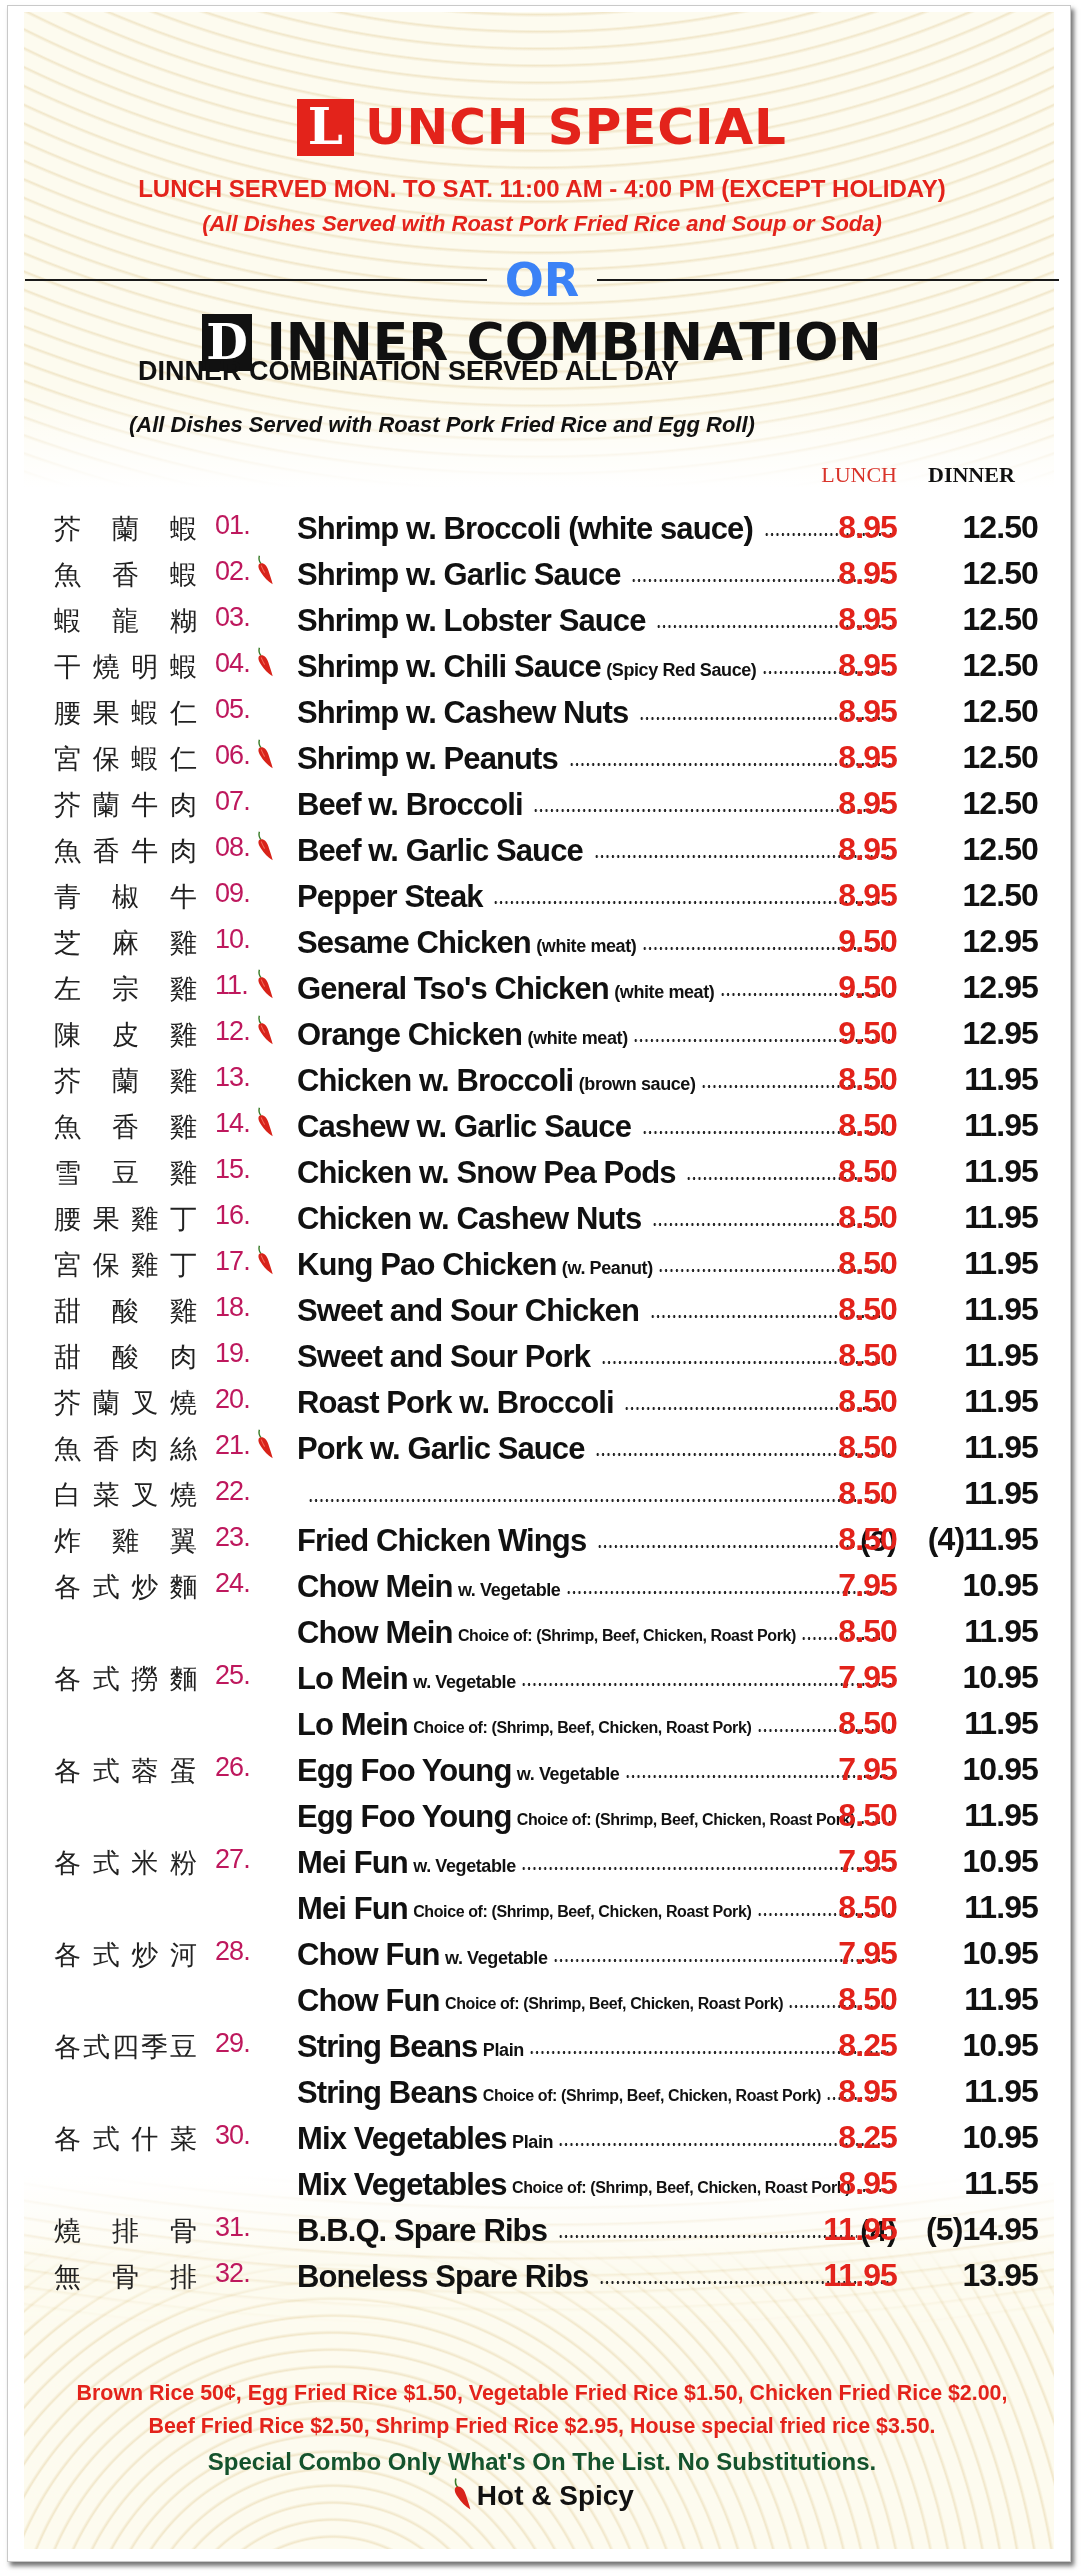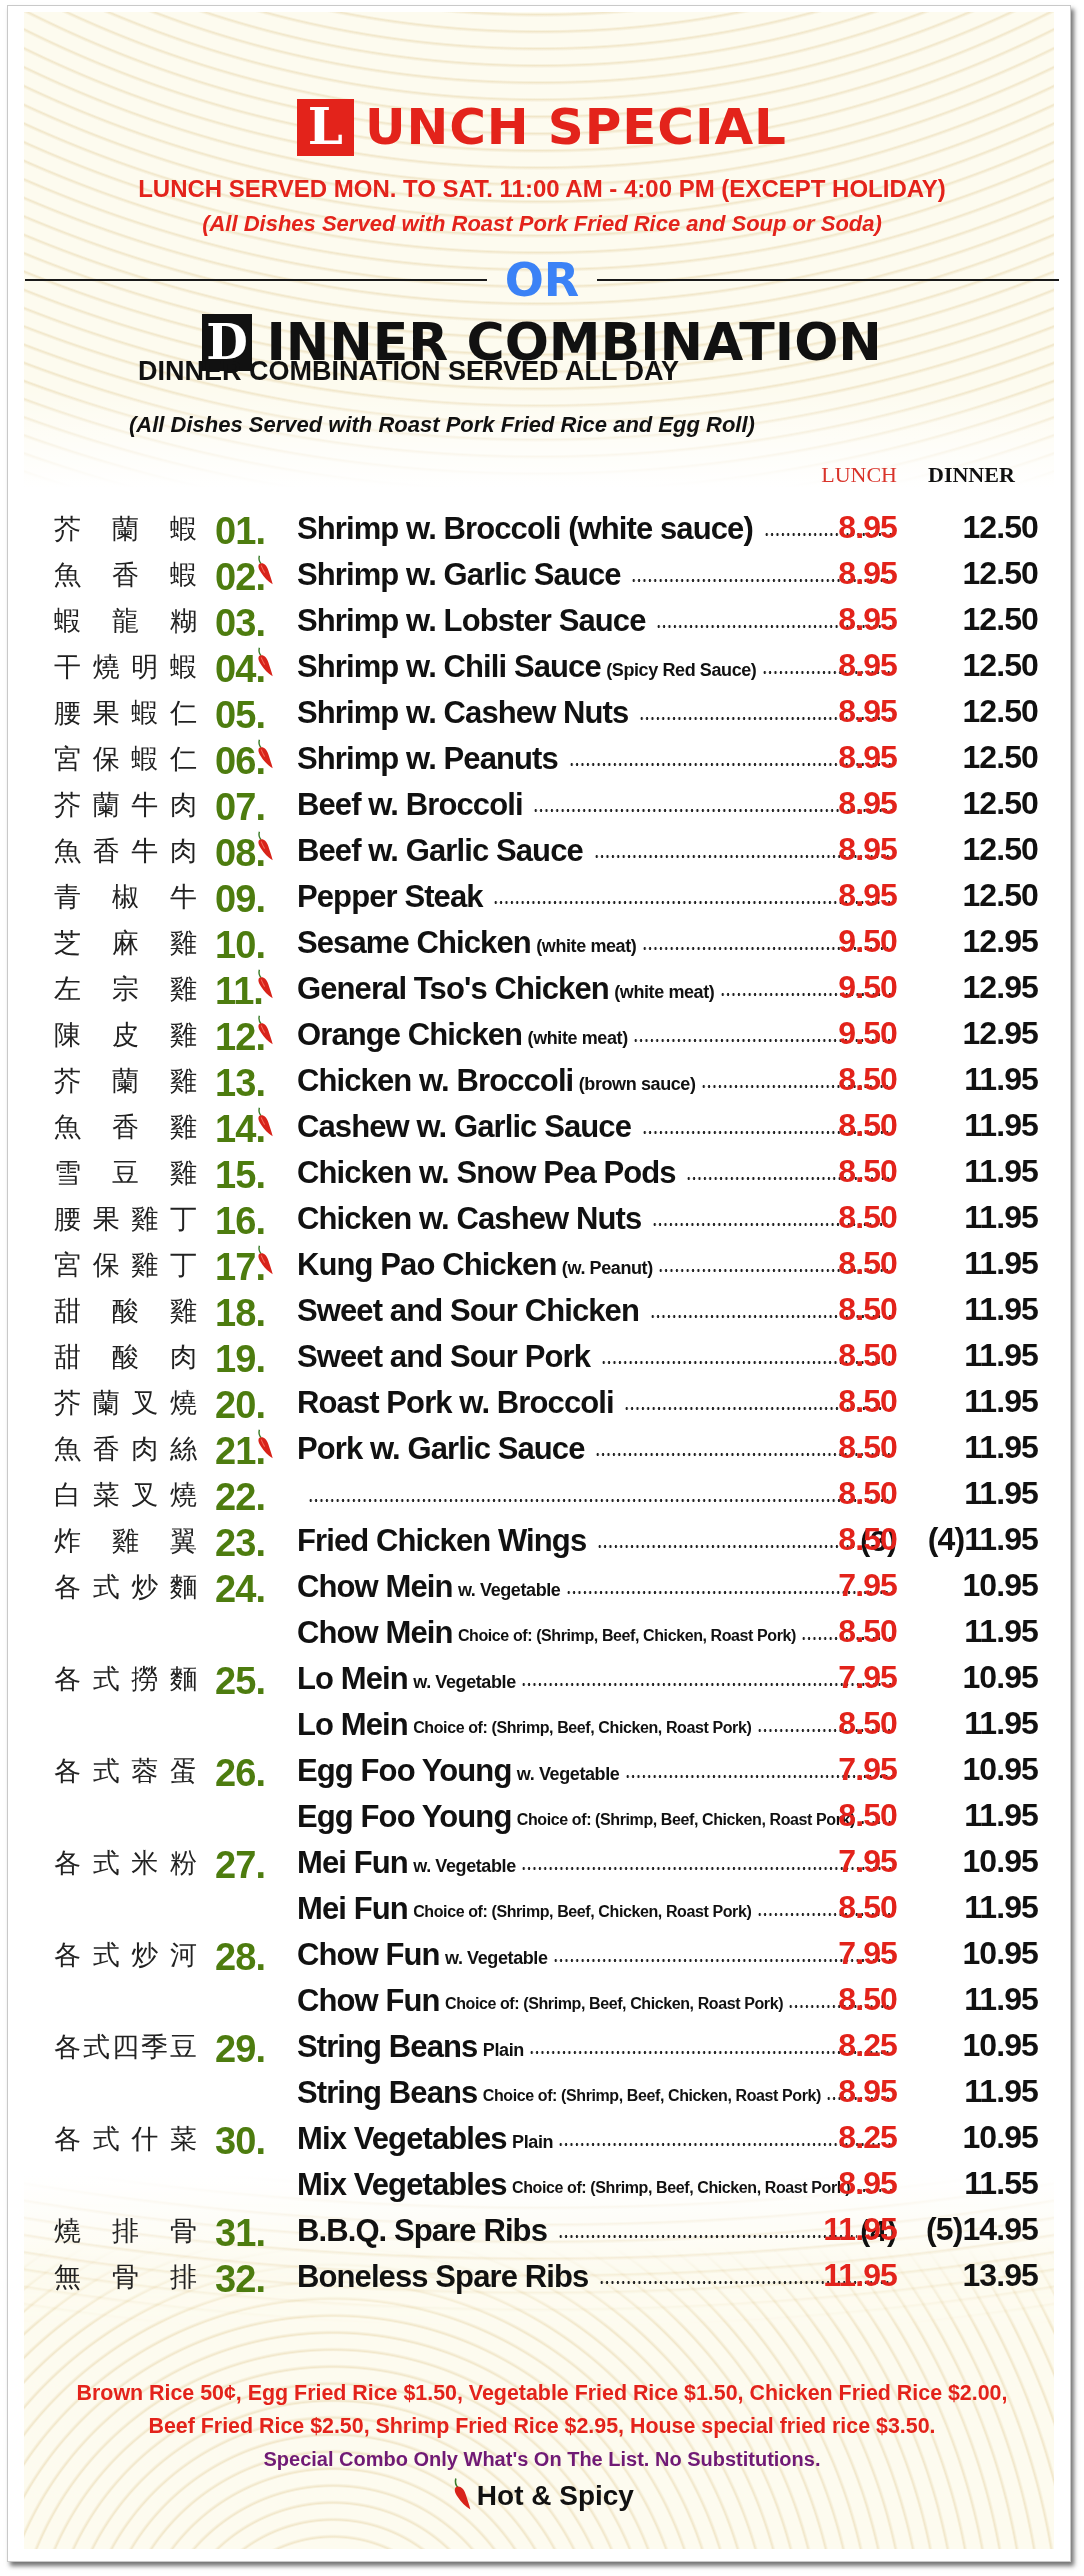--- a/index.html
+++ b/index.html
@@ -64,21 +64,21 @@
   .col-head-lunch { top: 462px; left: 808px; width: 89px; text-align: right; font-family: "Liberation Serif", serif; color: #d9342b; font-size: 22px; }
   .col-head-dinner { top: 462px; left: 928px; width: 107px; font-family: "Liberation Serif", serif; color: #111; font-size: 22px; font-weight: bold; }
 
   
   .menu { position: absolute; left: 0; top: 506px; width: 1084px; }
   .row { position: relative; height: 46px; }
   .cn {
     position: absolute; left: 54px; width: 143px; top: 5.4px; font-size: 27px; color: #222;
     font-family: "DejaVu Sans", sans-serif; display: flex; justify-content: space-between;
   }
-  .num { position: absolute; left: 215px; top: 3.6px; font-size: 38px; font-weight: bold; color: #4d7c0f; letter-spacing: -0.9px; }
+  .num { position: absolute; left: 215px; top: 3.6px; font-size: 27px; font-weight: normal; color: #be185d; letter-spacing: -0.9px; }
   .chili { position: absolute; left: 254px; top: 1.8px; width: 19.6px; height: 32px; }
   .name-wrap {
     position: absolute; left: 297px; right: 187px; top: 1.8px; height: 39px;
     display: flex; align-items: flex-end; overflow: hidden; white-space: nowrap;
   }
   .name { font-size: 31px; font-weight: bold; color: #111; letter-spacing: -0.9px; line-height: 37px; }
   .note { font-size: 18px; font-weight: bold; color: #111; margin-left: 5.4px; letter-spacing: -0.4px; line-height: 30px; }
   .dots {
     flex: 1; height: 7.1px; margin: 0 3.6px 9px 5.4px;
     background-image: radial-gradient(circle, #222 1.2px, transparent 1.4px);
@@ -90,21 +90,21 @@
     letter-spacing: -0.9px; line-height: 39px;
   }
   .dinner-price {
     position: absolute; left: 902px; width: 136px; text-align: right; top: 1.8px; font-size: 32px; font-weight: bold;
     color: #111; letter-spacing: -0.9px; line-height: 39px;
   }
 
   
   .sides-1 { top: 2381px; color: #e3231b; font-weight: bold; font-size: 21.4px; }
   .sides-2 { top: 2414px; color: #e3231b; font-weight: bold; font-size: 21.4px; }
-  .combo-note { top: 2448px; color: #701a75; font-weight: bold; font-size: 20px; }
+  .combo-note { top: 2448px; color: #14532d; font-weight: bold; font-size: 24px; }
   .legend { top: 2476px; display: flex; justify-content: center; align-items: flex-end; gap: 5.4px; }
   .legend-text { font-weight: bold; font-size: 28px; color: #111; }
 </style>
 </head>
 <body>
 
 <div class="card">
   <div class="paper"></div>
   <div class="paper-fade"></div>
   <div class="bottom-paper"></div>

